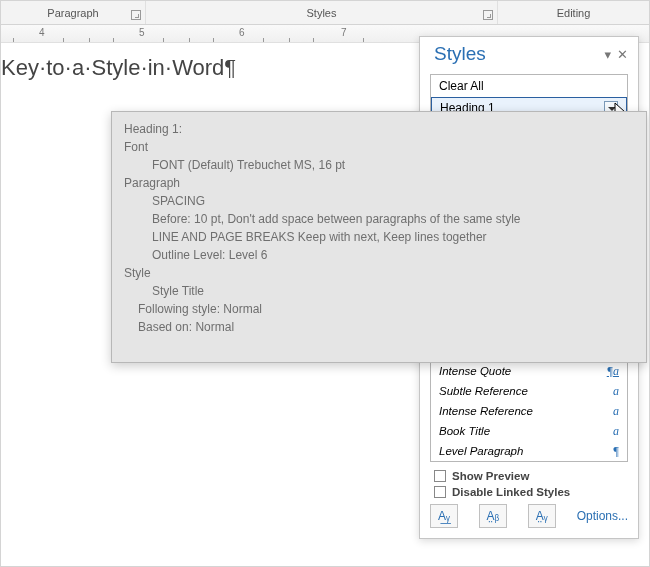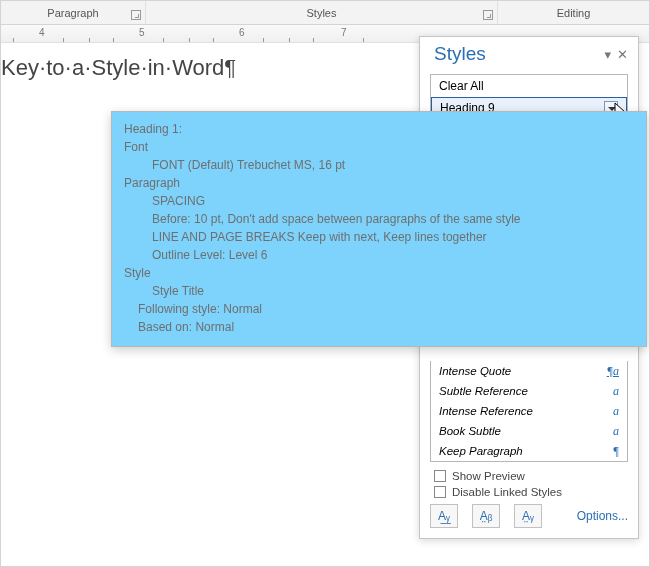--- a/index.html
+++ b/index.html
@@ -129,42 +129,42 @@
 
   .lower-list {
     margin:9px 10px 6px 10px;
     border:1px solid #b7b7b7;
     border-top:none;
     font-style:italic;
   }
   .lower-list .style-row { height:20px; font-size:11.5px; }
   .glyph { margin-left:auto; color:#2a6fb3; font-family:"Times New Roman",serif; font-size:12px; text-decoration:underline; }
   .glyph.plain{ text-decoration:none; font-family:"Segoe UI"; }
-  .checks { margin:8px 14px 4px 14px; font-size:11.5px; color:#444; }
+  .checks { margin:8px 14px 4px 14px; font-size:11.5px; color:#444;font-weight:bold; }
   .check { display:flex; align-items:center; gap:6px; margin:4px 0;}
   .check .box{ width:12px;height:12px;border:1px solid #888;background:#fff;}
   .btn-strip {
-    display:flex; gap:14px; align-items:center;
+    display:flex; gap:21px; align-items:center;
     margin:6px 10px 10px 10px;
   }
   .btn-strip .icon-btn{
     width:28px;height:24px;border:1px solid #c0c0c0;background:#f7f7f7;
     display:flex;align-items:center;justify-content:center;font-size:12px;color:#2a6fb3;
   }
   .options{ margin-left:auto; color:#2a6fb3; font-size:12px;text-align:right; }
 
   
   .tooltip {
     position:absolute;
     top:110px; left:110px;
     width:536px;
-    background:#7dd3fc;
+    background:#e5e5e5;
     border:1px solid #b7b7b7;
     box-shadow:0 3px 10px rgba(0,0,0,.2);
-    padding:8px 12px 10px 12px;
+    padding:8px 12px 26px 12px;
     font-size:12px;
     color:#6f6f6f;
     line-height:1.5;
     z-index:10;
   }
   .tooltip .ind1{padding-left:14px}
   .tooltip .ind2{padding-left:28px}
 </style>
 </head>
 <body>
@@ -215,21 +215,21 @@
     <span class="spacer"></span>
     <span class="ctrl">▾</span>
     <span class="ctrl">✕</span>
   </div>
 
   <div class="style-list">
     <div class="style-row">
       <span>Clear All</span>
     </div>
     <div class="style-row selected">
-      <span>Heading 9</span>
+      <span>Heading 1</span>
       <span class="dd-arrow"></span>
       <span class="cursor">
         <svg viewBox="0 0 16 20">
             <path d="M1 1 L1 14 L4 11 L6.5 16 L9 15 L6.5 10 L11 10 Z" fill="#fff" stroke="#000" stroke-width="1"></path>
           </svg>
       </span>
     </div>
     <div class="style-row">
       <span>Normal</span>
     </div>
@@ -244,25 +244,25 @@
     </div>
     <div class="style-row">
       <span>Subtle Reference</span>
       <span class="glyph plain">a</span>
     </div>
     <div class="style-row">
       <span>Intense Reference</span>
       <span class="glyph plain">a</span>
     </div>
     <div class="style-row">
-      <span>Book Subtle</span>
+      <span>Book Title</span>
       <span class="glyph plain">a</span>
     </div>
     <div class="style-row">
-      <span>Keep Paragraph</span>
+      <span>Level Paragraph</span>
       <span class="glyph" style="text-decoration:none">¶</span>
     </div>
   </div>
 
   <div class="checks">
     <div class="check">
       <span class="box"></span>
       <span>Show Preview</span>
     </div>
     <div class="check">

